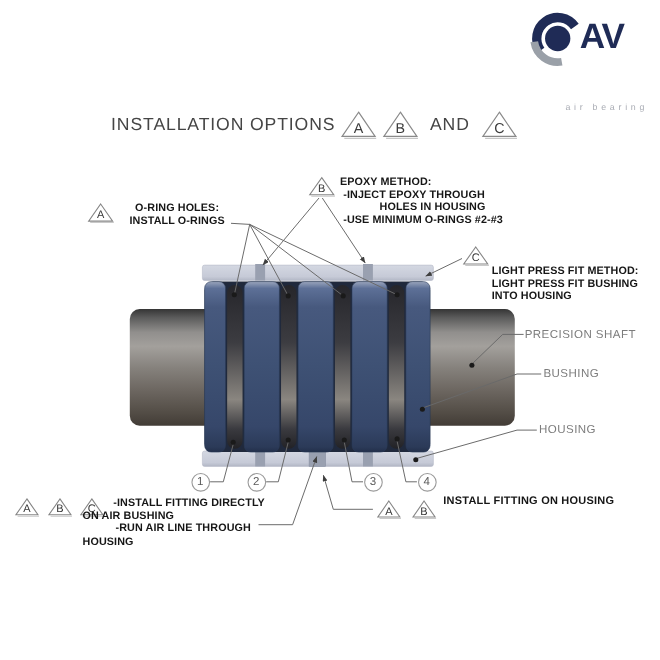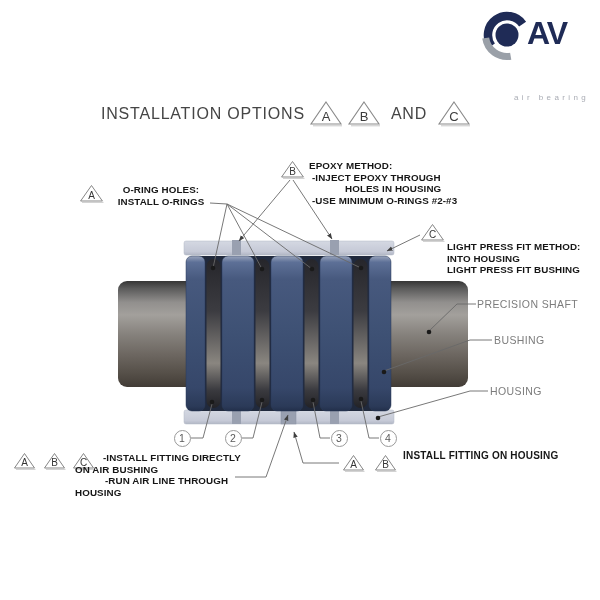--- a/index.html
+++ b/index.html
@@ -213,22 +213,22 @@
     <span>-USE MINIMUM O-RINGS #2-#3</span>
   </div>
 
   <svg class="tri blk" style="left:420px;top:223px;" width="25" height="19" viewBox="0 0 25 19">
     <polygon points="12.5,1.5 23.4,17 1.6,17"></polygon>
       <line x1="3" y1="18.3" x2="24.5" y2="18.3"></line>
     <text x="12.5" y="14.5">C</text>
   </svg>
   <div id="callout-c" class="blk callout">
     <span>LIGHT PRESS FIT METHOD:</span>
+    <span>LIGHT PRESS FIT BUSHING</span>
     <span>INTO HOUSING</span>
-    <span>LIGHT PRESS FIT BUSHING</span>
   </div>
 
   <div id="lbl-shaft" class="blk plabel">PRECISION SHAFT</div>
   <div id="lbl-bushing" class="blk plabel">BUSHING</div>
   <div id="lbl-housing" class="blk plabel">HOUSING</div>
 
   <div class="numcirc" style="left:173.5px;top:429.5px;">1</div>
   <div class="numcirc" style="left:224.5px;top:429.5px;">2</div>
   <div class="numcirc" style="left:330.5px;top:429.5px;">3</div>
   <div class="numcirc" style="left:379.5px;top:429.5px;">4</div>

